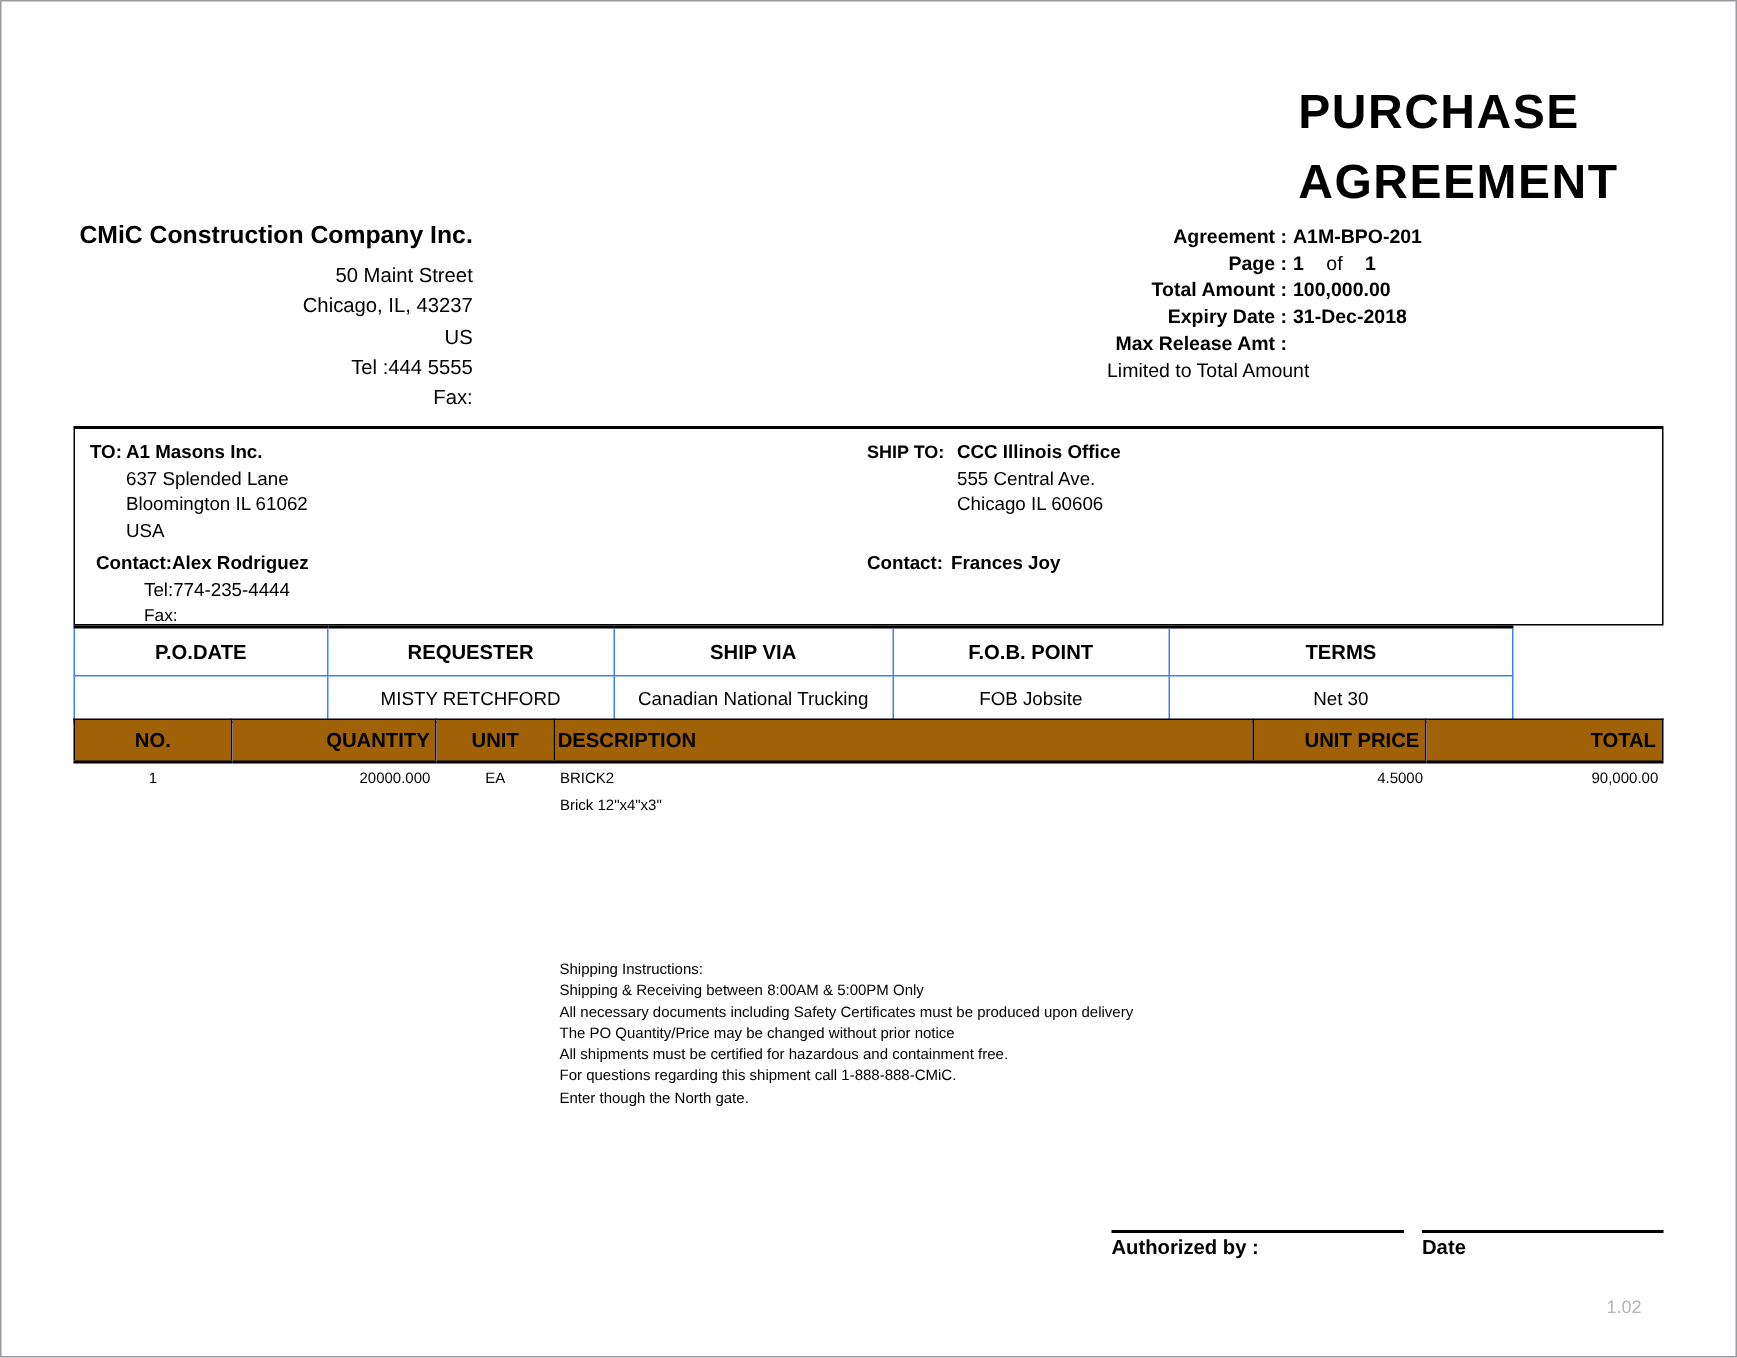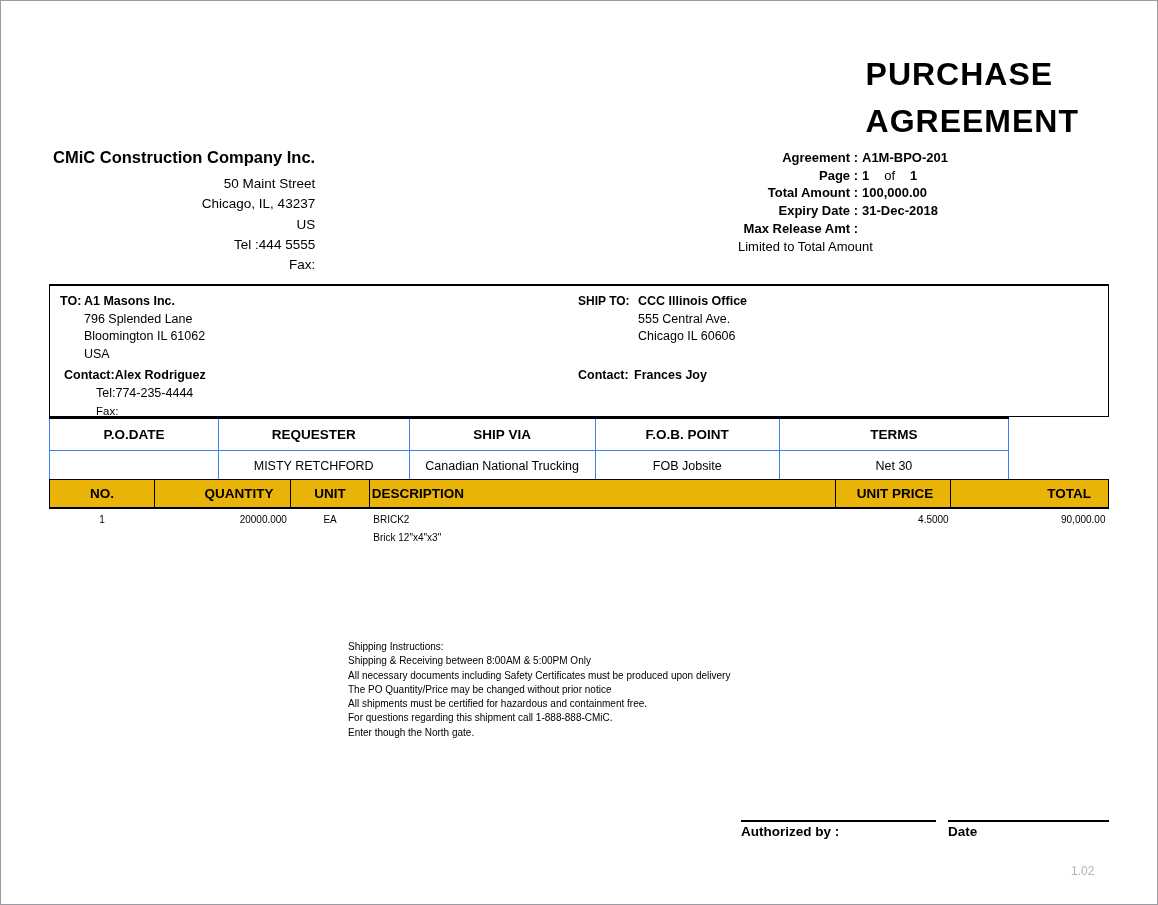--- a/index.html
+++ b/index.html
@@ -47,36 +47,36 @@
   .ship-block .contact-line .c-lbl{display:inline-block;width:56px;}
 
   
   .order-table{left:48px;top:416px;width:960px;border-collapse:collapse;table-layout:fixed;}
   .order-table th,.order-table td{border:1px solid #3b82f6;text-align:center;overflow:hidden;}
   .order-table tr.hdr th{border-top:2px solid #000;height:29px;font-size:13.5px;font-weight:bold;}
   .order-table tr.valrow td{height:28px;font-size:12.5px;font-weight:normal;}
 
   
   .items-table{left:48px;top:478px;width:1060px;border-collapse:collapse;table-layout:fixed;}
-  .items-table tr.hdr th{background:#eab308;border:1px solid #000;border-bottom-width:2px;
+  .items-table tr.hdr th{background:#a16207;border:1px solid #000;border-bottom-width:2px;
     height:25px;font-size:13.5px;font-weight:bold;overflow:hidden;white-space:nowrap;}
   .items-table td{border:none;vertical-align:top;padding-top:5px;font-size:10px;line-height:12px;}
   .th-center{text-align:center;}
-  .th-right{text-align:right;padding-right:17px;}
+  .th-right{text-align:right;padding-right:4px;}
   .th-left{text-align:left;padding-left:2px;}
   .c-no{text-align:center;}
   .c-qty{text-align:right;padding-right:4px;}
   .c-unit{text-align:center;}
   .c-desc{text-align:left;padding-left:4px;}
   .c-desc .desc2{margin-top:6px;}
   .c-price{text-align:right;padding-right:2px;}
   .c-total{text-align:right;padding-right:3px;}
 
   
-  .ship-instr{left:347px;top:639px;font-size:10px;line-height:14.3px;}
+  .ship-instr{left:372px;top:639px;font-size:10px;line-height:14.3px;}
 
   
   .sig-auth{left:740px;top:819px;width:195px;}
   .sig-date{left:947px;top:819px;width:161px;}
   .sig-line{height:2px;background:#000;}
   .sig-label{font-size:13.5px;font-weight:bold;line-height:16px;margin-top:2px;}
 
   
   .version{left:1070px;top:863px;font-size:12px;color:#b3b3bb;}
 </style>
@@ -122,21 +122,21 @@
   </div>
   <div class="note">Limited to Total Amount</div>
 </div>
 
 <div class="abs tofrom-box">
   <div class="to-block">
     <div class="name-line">
       <span class="to-label">TO:</span><span>A1 Masons Inc.</span>
     </div>
     <div class="addr">
-      <div>796 Splended Lane</div>
+      <div>637 Splended Lane</div>
       <div>Bloomington IL 61062</div>
       <div>USA</div>
     </div>
     <div class="contact-line">
       <span>Contact:</span><span>Alex Rodriguez</span>
     </div>
     <div class="telfax">
       <div>Tel:774-235-4444</div>
       <div class="fax-line">Fax:</div>
     </div>

